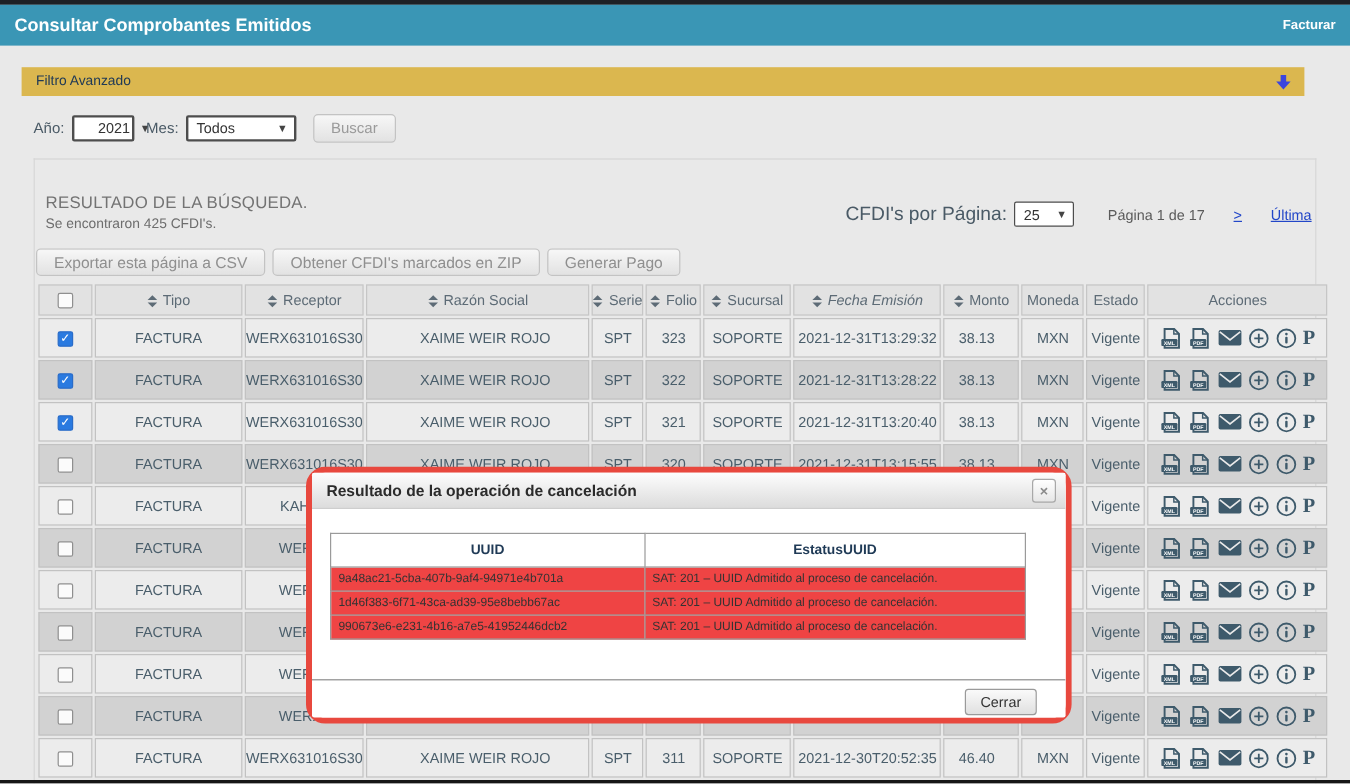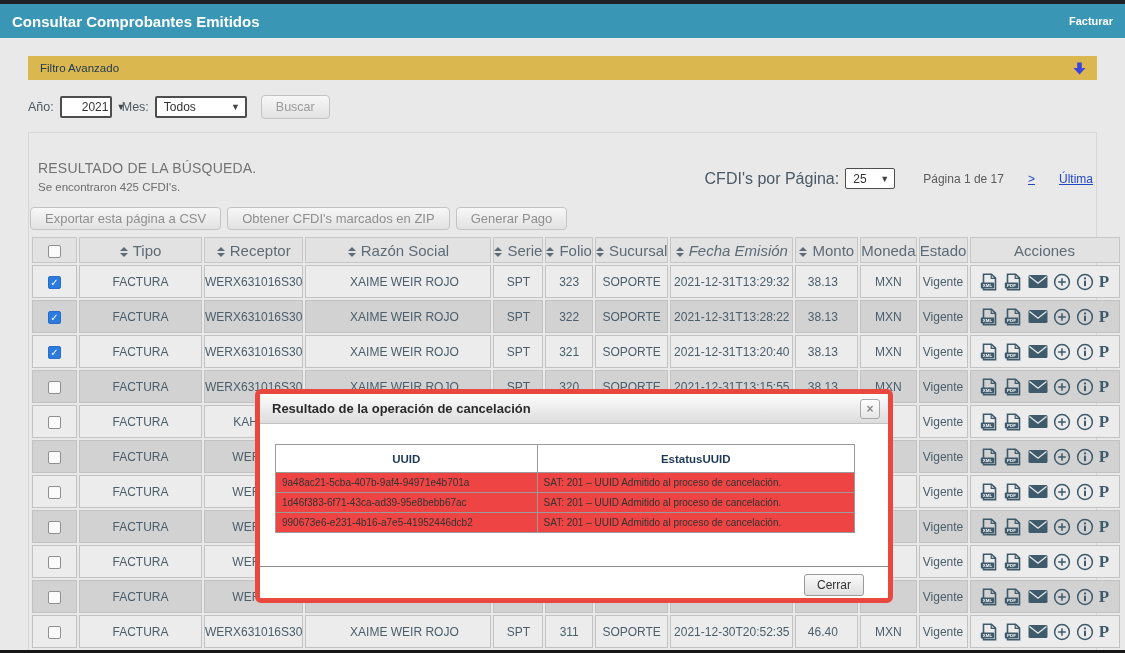--- a/index.html
+++ b/index.html
@@ -7,21 +7,21 @@
   body { font-family:"Liberation Sans", sans-serif; background:#e9e9e9; position:relative; }
 
   
   .top-strip { position:absolute; left:0; top:0; width:1125px; height:4px; background:#1d2125; }
   .topbar { position:absolute; left:0; top:4px; width:1125px; height:34px; background:#3a96b5;
             display:flex; align-items:center; justify-content:space-between; padding:4px 12px; }
   .topbar .title { color:#fff; font-weight:bold; font-size:15px; }
   .topbar .right-link { color:#fff; font-weight:bold; font-size:11px; cursor:pointer; }
 
   
-  .goldbar { position:absolute; left:28px; top:56px; width:1069px; height:24px; background:#dbb74f;
+  .goldbar { position:absolute; left:18px; top:56px; width:1069px; height:24px; background:#dbb74f;
              display:flex; align-items:center; justify-content:space-between; padding:0 10px 0 12px; }
   .goldbar .label { color:#203a56; font-size:11.5px; }
   .goldbar svg { display:block; }
 
   
   .filterrow { position:absolute; left:28px; top:94px; height:26px; display:flex; align-items:center; gap:6px; }
   .flabel { color:#4a5a66; font-size:12.5px; }
   .select { display:inline-flex; align-items:center; justify-content:space-between; background:#fff;
             border:2px solid #4d4d4d; border-radius:2px; height:22px; padding:0 5px 0 7px;
             font-size:12px; color:#333; cursor:pointer; }
@@ -45,21 +45,21 @@
   .pagination .pinfo { color:#5b5b5b; font-size:12px; margin-left:14px; }
   .plink { color:#2246c8; font-size:12px; text-decoration:underline; cursor:pointer; margin-left:10px; }
 
   .actionbar { position:absolute; left:30px; top:207px; display:flex; gap:6px; }
   .actionbar .btn { height:23px; font-size:13px; }
 
   
   table.main { position:absolute; left:30px; top:235px; border-collapse:separate; border-spacing:2px;
                table-layout:fixed; }
   table.main th { background:#e2e2e2; border:1px solid #c6c6c6; height:26px; font-weight:normal;
-                  color:#5d6b76; font-size:15px; text-align:center; white-space:nowrap; overflow:hidden; }
+                  color:#5d6b76; font-size:12px; text-align:center; white-space:nowrap; overflow:hidden; }
   table.main th.italic { font-style:italic; }
   table.main td { border:1px solid #c2c2c2; height:33px; color:#4a5e6b; font-size:12px;
                   text-align:center; white-space:nowrap; overflow:hidden; }
   tr.odd td { background:#ececec; }
   tr.even td { background:#d2d2d2; }
   td.left { text-align:left; padding-left:12px; }
   td.right { text-align:right; padding-right:8px; }
 
   .sort { display:inline-flex; flex-direction:column; align-items:center; gap:2px;
           margin-right:5px; vertical-align:middle; }
@@ -71,21 +71,21 @@
   .cb { display:inline-block; width:13px; height:13px; border:1px solid #8f8f8f; border-radius:2px;
         background:#fbfbfb; vertical-align:middle; cursor:pointer; line-height:12px; font-size:10px; }
   .cb.checked { background:#2a7ae0; border-color:#2a6cc8; color:#fff; text-align:center; }
 
   .acts { display:flex; align-items:center; justify-content:center; gap:5px; }
   .act { display:inline-flex; align-items:center; cursor:pointer; }
   .act.pletter { font-family:"Liberation Serif", serif; font-weight:bold; font-size:17px; color:#3e5a6b; }
 
   
   .modal { position:absolute; left:255px; top:389px; width:638px; height:214px;
-           border:5px solid #e8483e; border-radius:6px; background:#fff; z-index:10; }
+           border:5px solid #e8483e; border-radius:16px; background:#fff; z-index:10; }
   .modal-inner { width:100%; height:100%; background:#fff; border-radius:2px; overflow:hidden;
                  display:flex; flex-direction:column; }
   .modal-title { height:30px; background:linear-gradient(#fdfdfd,#dcdcdc); border-bottom:1px solid #c2c2c2;
                  display:flex; align-items:center; justify-content:space-between; padding:0 8px 0 12px; }
   .modal-title .mt { font-size:13px; font-weight:bold; color:#2b2b2b; }
   .modal-close { width:20px; height:20px; border:1px solid #a8a8a8; border-radius:3px;
                  background:linear-gradient(#fff,#e6e6e6); color:#8a8a8a; font-weight:bold; font-size:12px;
                  display:flex; align-items:center; justify-content:center; cursor:pointer; }
   .modal-body { flex:1; padding:20px 18px 0 15px; }
   table.mtab { border-collapse:collapse; width:580px; }

